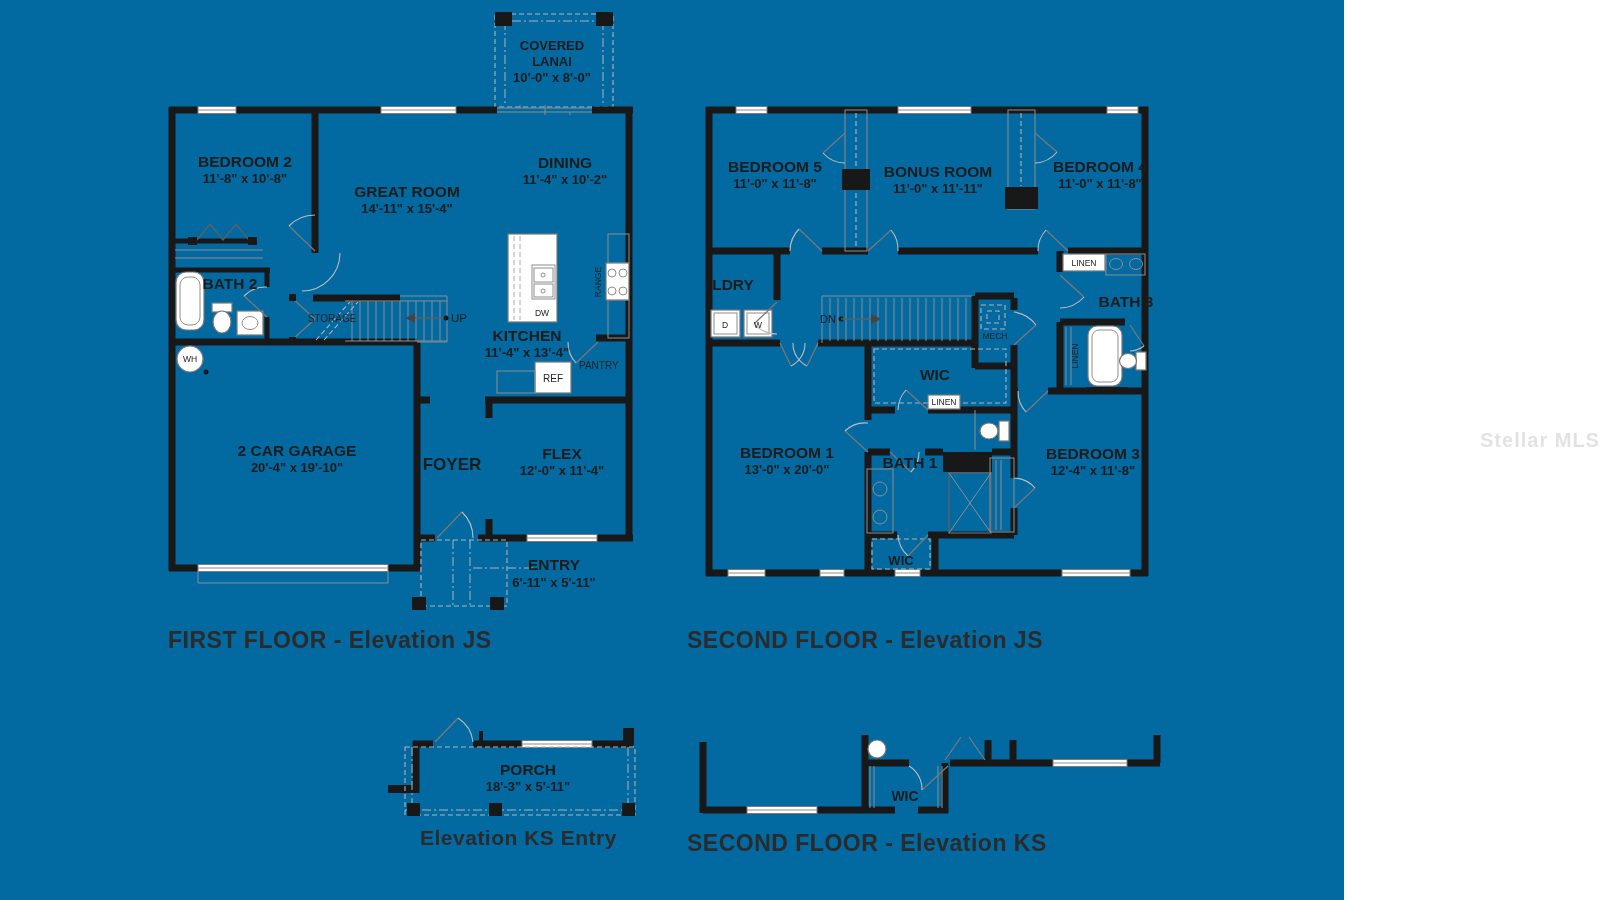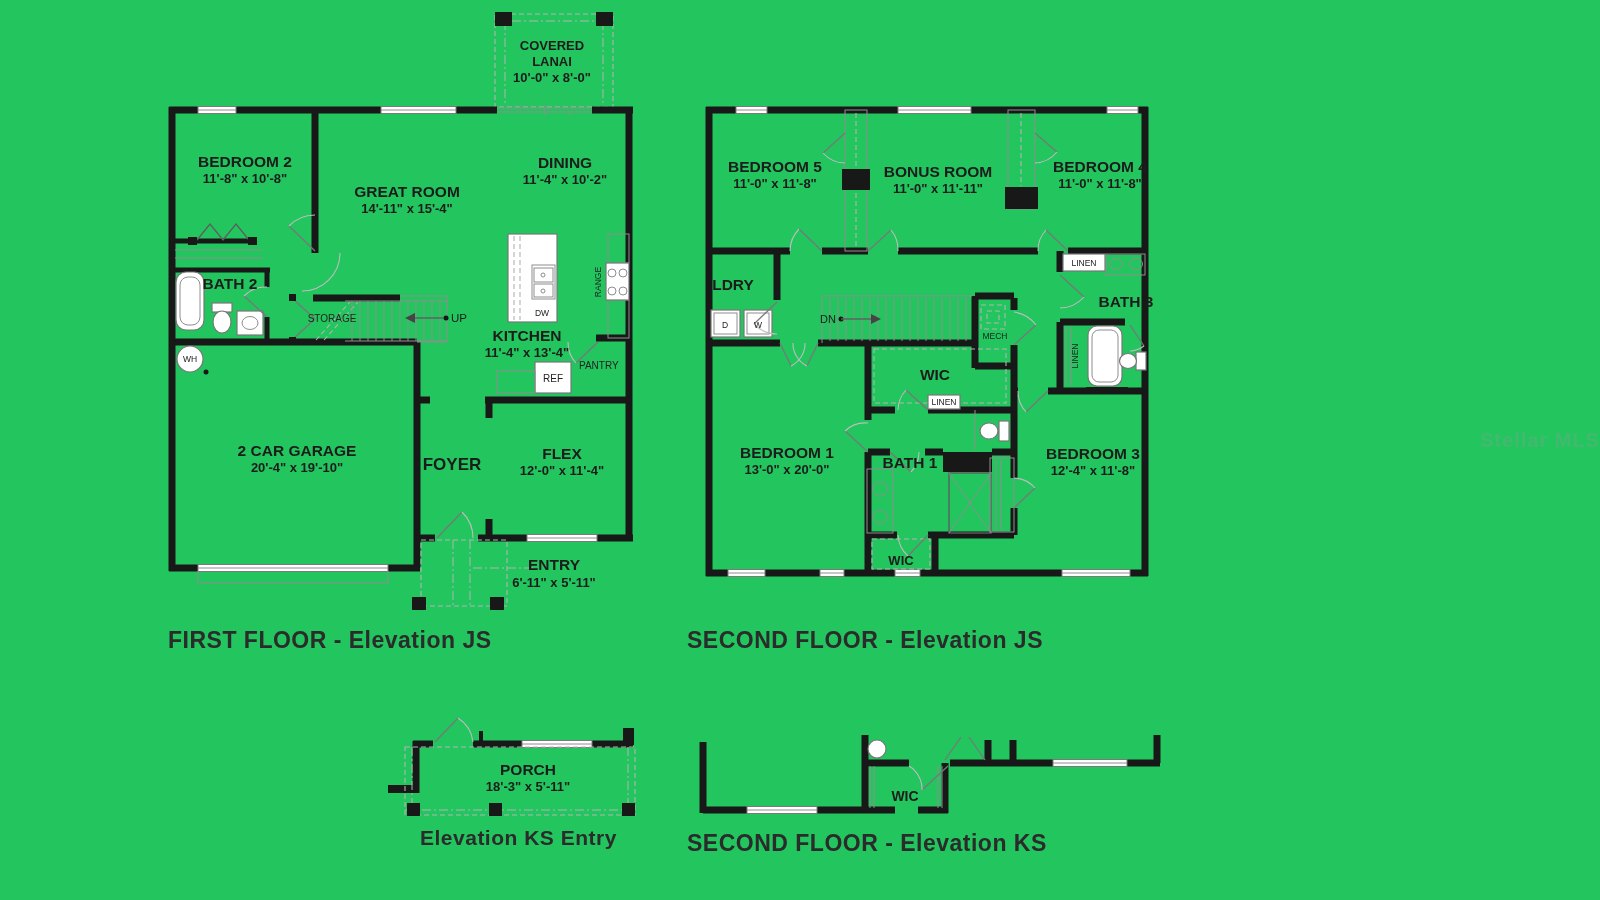--- a/index.html
+++ b/index.html
@@ -1,17 +1,17 @@
 <!DOCTYPE html>
 <html><head>
 <meta charset="utf-8">
 <style>
   html,body{margin:0;padding:0;width:1600px;height:900px;background:#ffffff;overflow:hidden;
             font-family:"Liberation Sans",sans-serif;}
-  #canvas{position:relative;width:1600px;height:900px;background:#22c55e;}
+  #canvas{position:relative;width:1344px;height:900px;background:#0369a1;}
   svg{position:absolute;left:0;top:0;}
   
   .w7{stroke:#181818;stroke-width:7;fill:none;stroke-linecap:butt}
   .w5{stroke:#181818;stroke-width:5;fill:none;stroke-linecap:butt}
   .w4{stroke:#181818;stroke-width:4;fill:none}
   .thin{stroke:#8e8e8e;stroke-width:1;fill:none}
   .thin2{stroke:#5f5f5f;stroke-width:1.4;fill:none}
   .dash{stroke:#b3b3b3;stroke-width:1.1;fill:none;stroke-dasharray:5 3}
   .ddot{stroke:#b3b3b3;stroke-width:1;fill:none;stroke-dasharray:9 3 2 3}
   .arc{stroke:#bdbdbd;stroke-width:1.1;fill:none}

